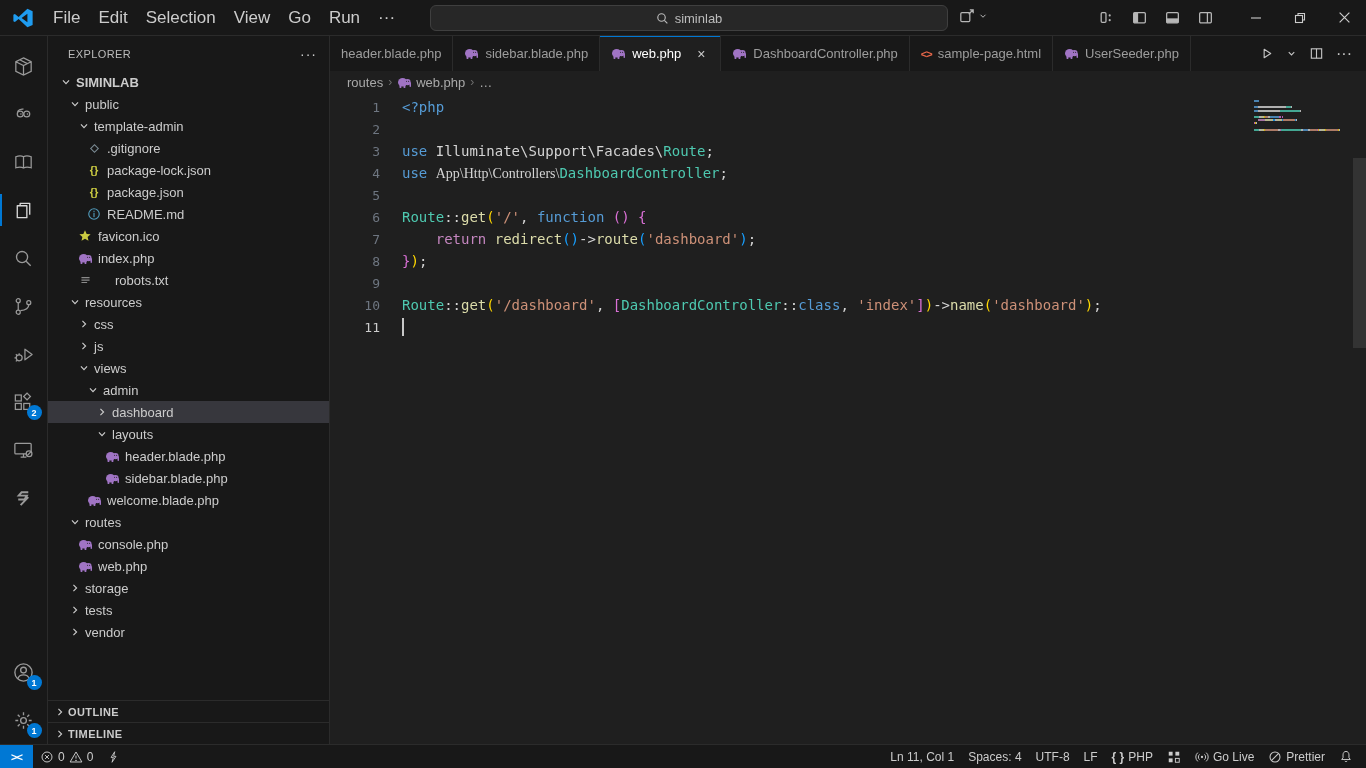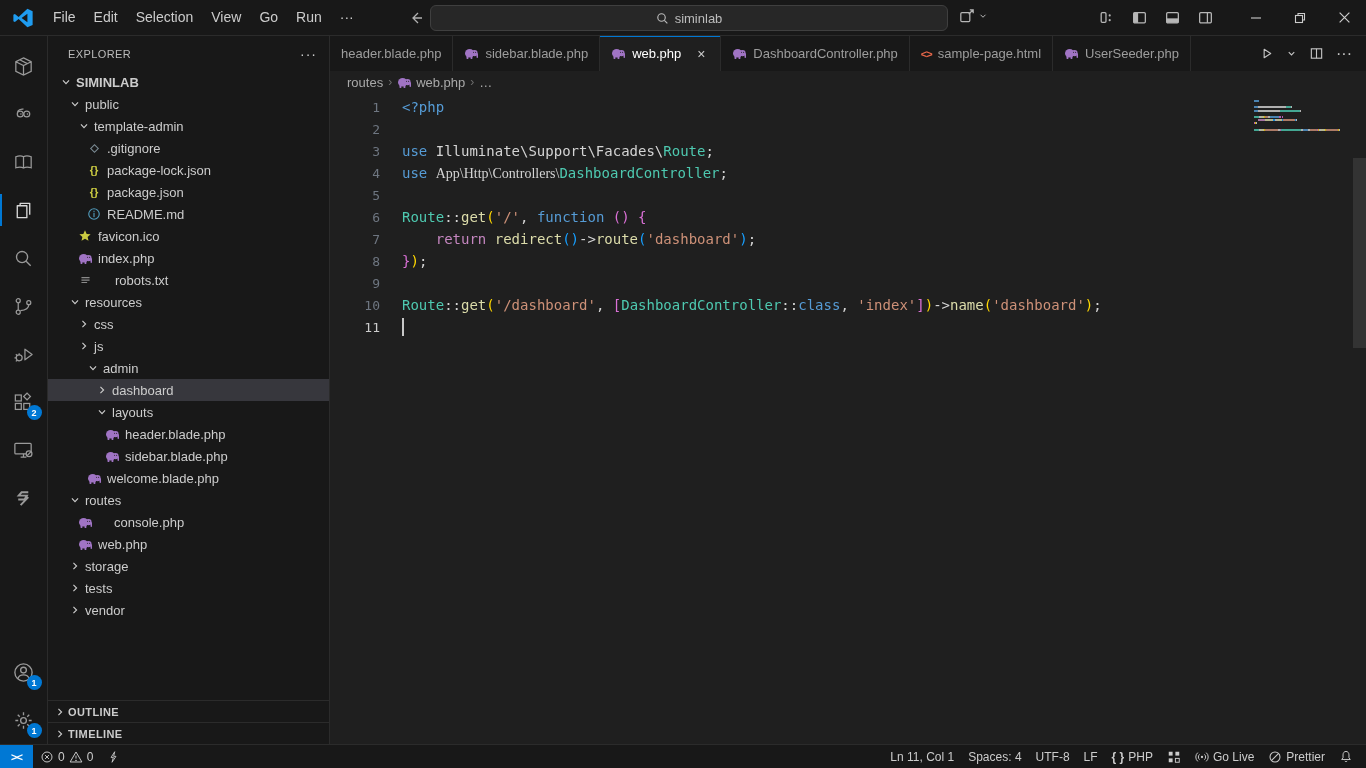--- a/index.html
+++ b/index.html
@@ -4,21 +4,21 @@
 <style>
   * { box-sizing: border-box; margin: 0; padding: 0; }
   html,body { width:1366px; height:768px; overflow:hidden; background:#1f1f1f;
     font-family:"Liberation Sans", sans-serif; color:#cccccc; }
   #app { width:1366px; height:768px; display:flex; flex-direction:column; }
 
   
   .titlebar { height:36px; flex:none; background:#181818; border-bottom:1px solid #2b2b2b;
     display:flex; align-items:center; position:relative; }
   .vscode-logo { width:22px; height:22px; margin:0 10px 0 12px; flex:none; }
-  .menu-item { font-size:14px; padding:0 9px; height:36px; line-height:35px; color:#cccccc; cursor:default; }
+  .menu-item { font-size:17px; padding:0 9px; height:36px; line-height:35px; color:#cccccc; cursor:default; }
   .nav-arrows { display:flex; align-items:center; margin-left:42px; gap:10px; }
   .nav-arrow { width:22px; height:22px; display:flex; align-items:center; justify-content:center; }
   .searchbox { position:absolute; left:430px; top:5px; width:518px; height:26px; background:#272727;
     border:1px solid #3f3f3f; border-radius:6px; display:flex; align-items:center; justify-content:center;
     gap:6px; font-size:13px; color:#bcbcbc; }
   .layout-dd { position:absolute; left:958px; top:7px; display:flex; align-items:center; gap:2px; }
   .titlebar-right { margin-left:auto; display:flex; align-items:center; height:100%; }
   .panel-icons { display:flex; align-items:center; gap:16px; margin-right:20px; }
   .win-controls { display:flex; height:100%; }
   .win-btn { width:44px; height:100%; display:flex; align-items:center; justify-content:center; }
@@ -382,20 +382,28 @@
             <span class="tree-label">css</span>
           </div>
           <div class="tree-row" style="padding-left: 28px;">
             <span class="tree-chev">
               <svg width="14" height="14" viewBox="0 0 16 16" stroke="#cccccc" stroke-width="1.3" fill="none">
                 <path d="M6.2 4.5 L9.8 8 L6.2 11.5"></path>
               </svg>
             </span>
             <span class="tree-label">js</span>
           </div>
+          <div class="tree-row" style="padding-left: 28px;">
+            <span class="tree-chev">
+              <svg width="14" height="14" viewBox="0 0 16 16" stroke="#cccccc" stroke-width="1.3" fill="none">
+                <path d="M4.5 6.2 L8 9.8 L11.5 6.2"></path>
+              </svg>
+            </span>
+            <span class="tree-label">views</span>
+          </div>
           <div class="tree-row" style="padding-left: 37px;">
             <span class="tree-chev">
               <svg width="14" height="14" viewBox="0 0 16 16" stroke="#cccccc" stroke-width="1.3" fill="none">
                 <path d="M4.5 6.2 L8 9.8 L11.5 6.2"></path>
               </svg>
             </span>
             <span class="tree-label">admin</span>
           </div>
           <div class="tree-row selected" style="padding-left: 46px;">
             <span class="tree-chev">
@@ -462,21 +470,21 @@
             <span class="tree-label">welcome.blade.php</span>
           </div>
           <div class="tree-row" style="padding-left: 19px;">
             <span class="tree-chev">
               <svg width="14" height="14" viewBox="0 0 16 16" stroke="#cccccc" stroke-width="1.3" fill="none">
                 <path d="M4.5 6.2 L8 9.8 L11.5 6.2"></path>
               </svg>
             </span>
             <span class="tree-label">routes</span>
           </div>
-          <div class="tree-row" style="padding-left: 28px; gap: 16px;">
+          <div class="tree-row" style="padding-left: 28px;">
             <span class="tree-ficon">
               <svg width="15" height="13" viewBox="0 0 16 14">
                 <g fill="#a074c4">
                   <ellipse cx="6" cy="6.8" rx="5" ry="4.6"></ellipse>
                   <circle cx="11.3" cy="6.6" r="3.3"></circle>
                   <rect x="13.4" y="6.8" width="1.6" height="5" rx=".8"></rect>
                   <rect x="2.6" y="9.6" width="2.1" height="3.2" rx=".6"></rect>
                   <rect x="6.9" y="9.6" width="2.1" height="3.2" rx=".6"></rect>
                   <circle cx="10.2" cy="5.6" r=".6" fill="#1f1f1f"></circle>
                   <circle cx="12.4" cy="5.6" r=".6" fill="#1f1f1f"></circle>

